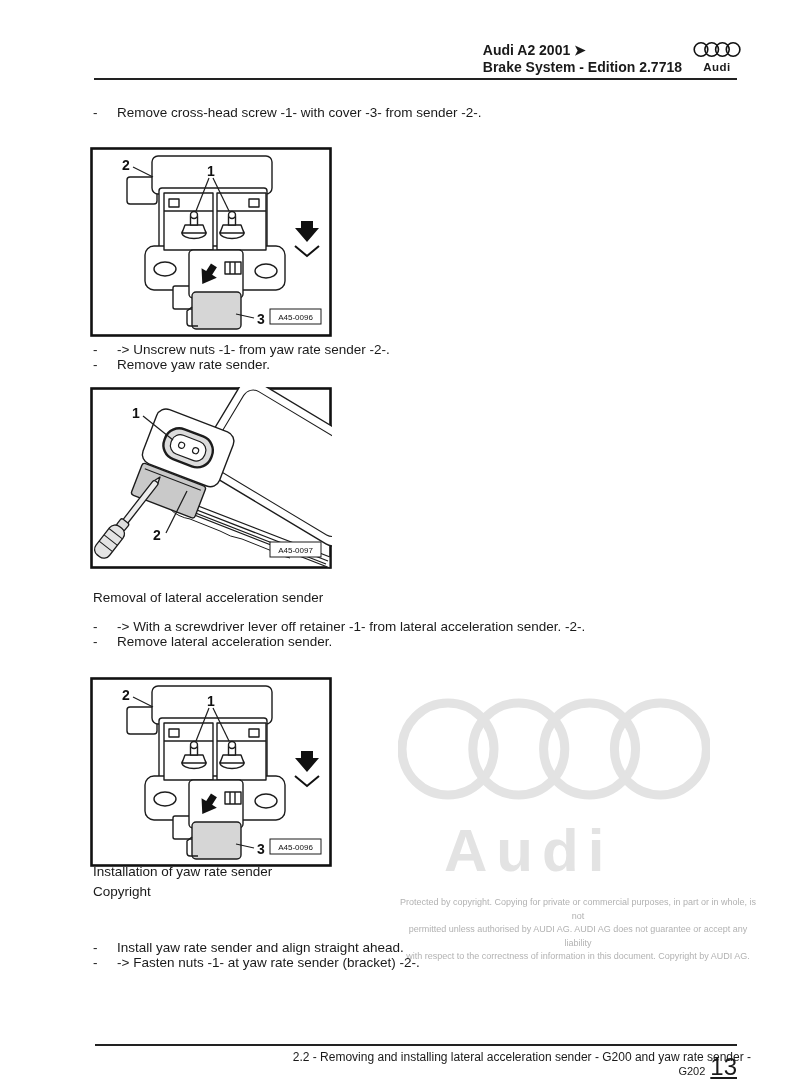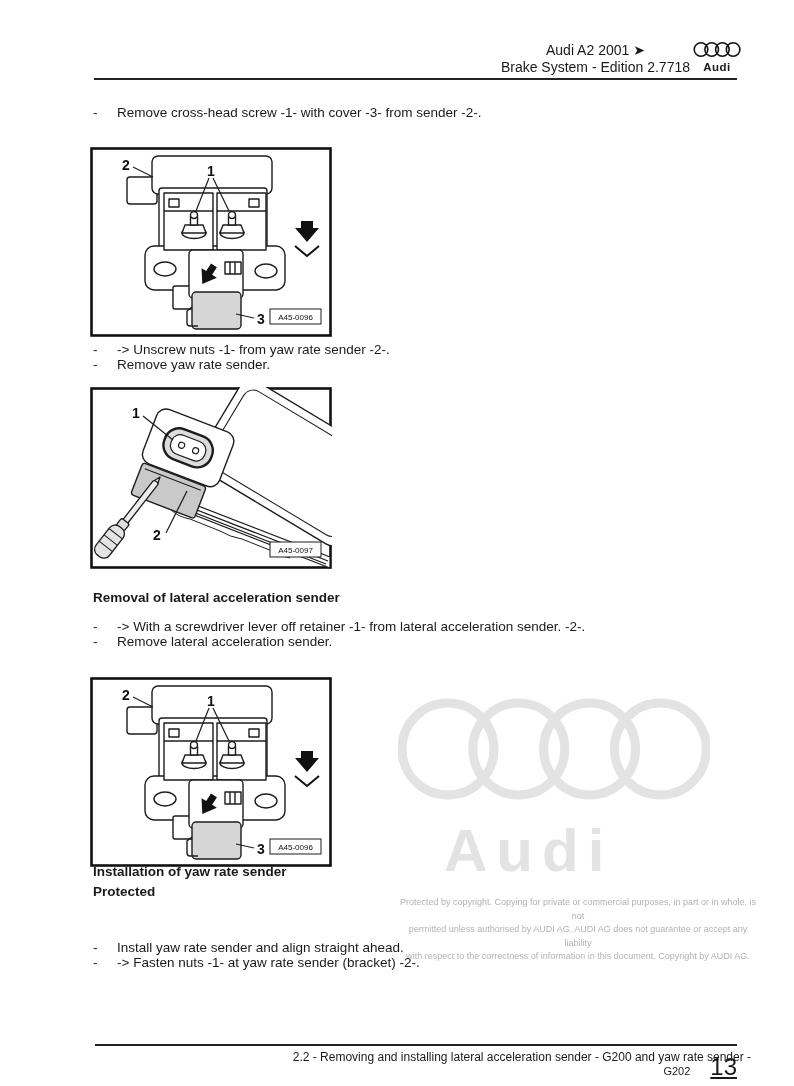--- a/index.html
+++ b/index.html
@@ -2,46 +2,46 @@
 <html><head>
 <meta charset="utf-8">
 <style>
   html,body{margin:0;padding:0;background:#fff;}
   .page{
     position:relative;width:794px;height:1086px;background:#ffffff;
     font-family:"Liberation Sans",sans-serif;color:#1a1a1a;overflow:hidden;
     outline:1px solid #d9d9d9;
   }
   
-  .header-text{position:absolute;top:42px;right:104px;text-align:center;
-    font-size:14px;font-weight:normal;line-height:17px;white-space:nowrap;}
+  .header-text{position:absolute;top:42px;right:112px;text-align:left;
+    font-size:14px;font-weight:bold;line-height:17px;white-space:nowrap;}
   .header-logo{position:absolute;left:693px;top:41px;width:48px;text-align:center;}
   .header-logo .word{font-size:11.5px;font-weight:bold;letter-spacing:.5px;margin-top:-1px;}
   .header-rule{position:absolute;left:94px;top:78px;width:643px;height:2px;background:#222;}
   
   .bullets{position:absolute;left:93px;width:560px;}
   .li{display:flex;font-size:13.5px;line-height:14.5px;}
   .li .dash{width:24px;flex:none;}
-  .heading{position:absolute;left:93px;font-size:13.5px;font-weight:bold;white-space:nowrap;}
+  .heading{position:absolute;left:93px;font-size:13.5px;font-weight:normal;white-space:nowrap;}
   
   .fig{position:absolute;left:90px;background:#fff;}
   .fig svg{display:block;}
   svg text{font-family:"Liberation Sans",sans-serif;}
   .fig-label{font-size:14px;font-weight:bold;fill:#111;}
   .fig-code{font-size:8px;fill:#111;}
   
   .wm-rings{position:absolute;left:398px;top:690px;}
   .wm-word{position:absolute;left:444px;top:816px;font-size:60px;font-weight:bold;
     color:#e3e3e3;letter-spacing:9px;}
   .wm-copy{position:absolute;left:382px;top:896px;width:360px;text-align:center;
     font-size:9px;line-height:13.5px;color:#b2b2b2;margin-left:16px;}
   
   .footer-rule{position:absolute;left:95px;top:1044px;width:642px;height:2px;background:#222;}
   .footer-section{position:absolute;top:1050px;right:43px;font-size:12px;white-space:nowrap;}
-  .footer-page{position:absolute;top:1053px;right:57px;display:flex;align-items:baseline;gap:20px;}
+  .footer-page{position:absolute;top:1053px;right:57px;display:flex;align-items:baseline;gap:5px;}
   .footer-page .gcode{font-size:11px;}
   .footer-page .pnum{font-size:24px;text-decoration:underline;}
 </style>
 </head>
 <body>
 
 <div class="page">
 
   <div class="wm-rings">
     <svg width="312" height="118" viewBox="0 0 312 118">
@@ -252,21 +252,21 @@
       </g>
       <path d="M205,99 L217,109 L229,99" stroke="#111" stroke-width="2" fill="none"></path>
       <text class="fig-label" x="121" y="29" text-anchor="middle">1</text>
       <text class="fig-label" x="36" y="23" text-anchor="middle">2</text>
       <text class="fig-label" x="171" y="177" text-anchor="middle">3</text>
       <rect x="180" y="162" width="51" height="15" fill="#fff" stroke="#1c1c1c" stroke-width="1"></rect>
       <text class="fig-code" x="205.5" y="172.5" text-anchor="middle">A45-0096</text>
     </svg>
   </div>
 
-  <div class="heading" style="top:884px">Protected</div>
+  <div class="heading" style="top:884px">Copyright</div>
   <div class="heading" style="top:864px">Installation of yaw rate sender</div>
   <div class="bullets" style="top:941px">
     <div class="li">
       <span class="dash">-</span>
       <span>Install yaw rate sender and align straight ahead.</span>
     </div>
     <div class="li">
       <span class="dash">-</span>
       <span>-&gt; Fasten nuts -1- at yaw rate sender (bracket) -2-.</span>
     </div>

